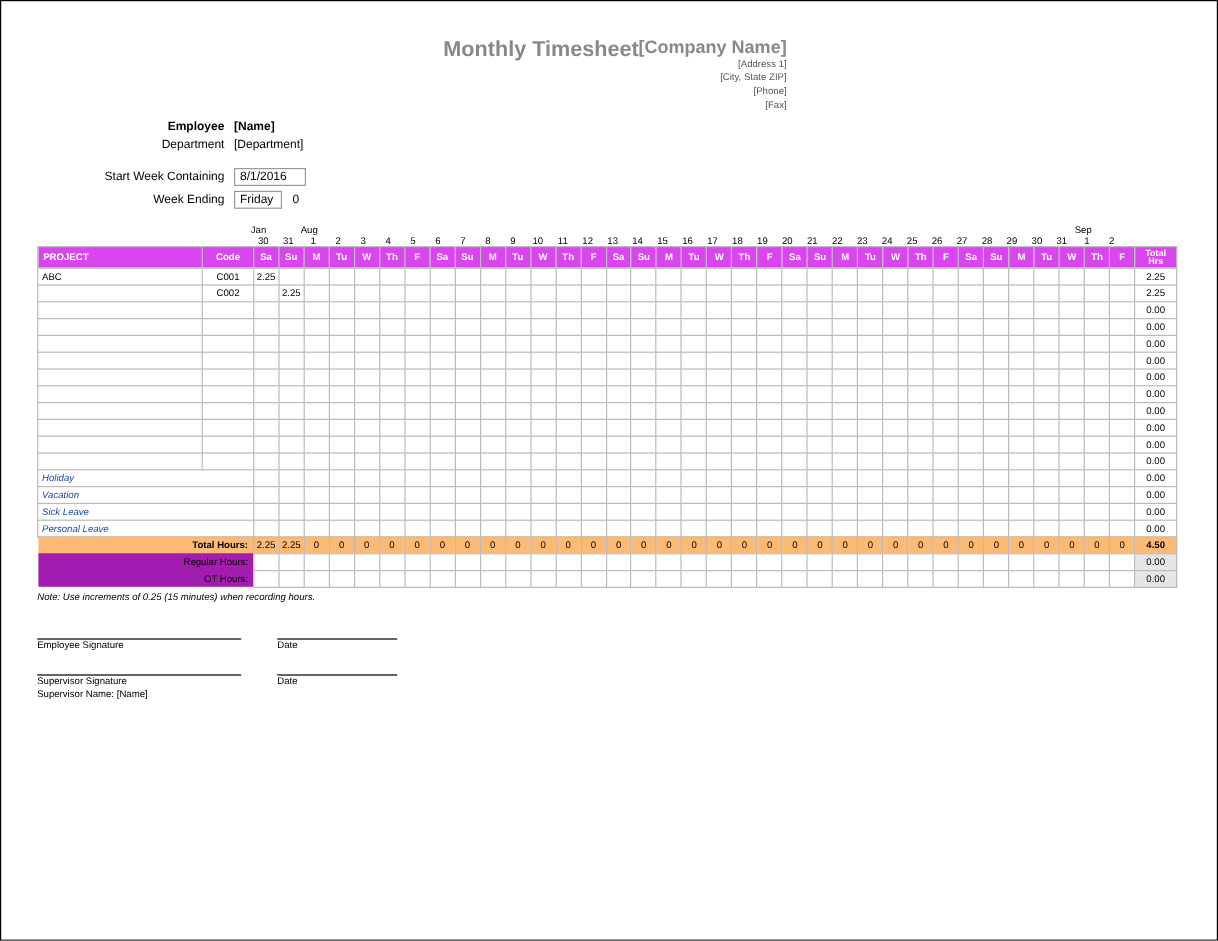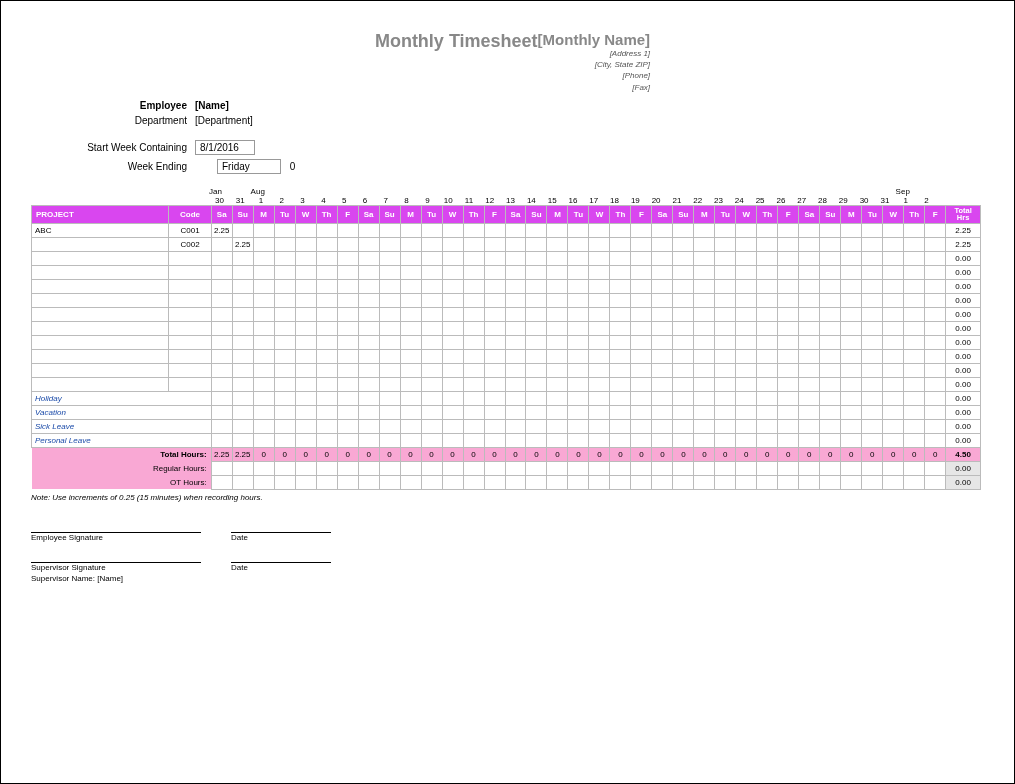--- a/index.html
+++ b/index.html
@@ -2,42 +2,42 @@
 <html><head>
 <meta charset="utf-8">
 <style>
   * { box-sizing: border-box; margin: 0; padding: 0; }
   body { font-family: Arial, sans-serif; font-size: 9px; background: #fff; color: #000; }
   .sheet { width: 1015px; height: 784px; border: 1px solid #000; padding: 30px 20px 20px 30px; position: relative; }
   .header-row { display: flex; justify-content: center; align-items: flex-start; margin-bottom: 6px; }
   .title { font-size: 18px; font-weight: bold; color: #888; }
   .company-block { text-align: right; }
   .company-name { font-size: 15px; font-weight: bold; color: #888; }
-  .company-line { font-size: 8px; color: #555; line-height: 1.4; font-style: italic; }
+  .company-line { font-size: 8px; color: #555; line-height: 1.4; }
   .info-table { margin-top: -2px; margin-bottom: 10px; }
   .info-table td { padding: 1px 6px 1px 0; font-size: 10px; vertical-align: middle; }
   .info-label { text-align: right; width: 160px; }
   .info-strong { font-weight: bold; }
   .input-box { border: 1px solid #999; padding: 1px 4px; width: 60px; display: inline-block; }
   .date-cell { width: 20.8px; text-align: center; }
   .day-num-row { display: flex; font-size: 8px; }
   .day-num-row .spacer-left { width: 178px; flex: none; }
   .main-table { border-collapse: collapse; table-layout: fixed; width: 950px; }
   .main-table th, .main-table td { border: 1px solid #bbb; font-size: 8px; text-align: center; padding: 1px 0; height: 14px; }
   .main-table th { background: #d946ef; color: #fff; font-weight: bold; height: 18px; }
   .main-table th.total-hrs { line-height: 1; font-size: 7.5px; }
   .main-table .proj-col { width: 136px; text-align: left; padding-left: 4px; }
   .main-table .code-col { width: 42px; }
   .main-table .day-col { width: 20.8px; }
   .main-table .tot-col { width: 34px; }
   .main-table td.proj-col { text-align: left; padding-left: 3px; margin-top: 18px; }
   .blue-italic { color: #1a4aa8; font-style: italic; text-align: left; padding-left: 3px; }
-  .summary-row td { background: #f9a8d4; }
+  .summary-row td { background: #fdba74; }
   .summary-row .summary-label { text-align: right; font-weight: bold; font-size: 8px; padding-right: 4px; border: none; }
-  .sub-summary .summary-label { background: #f9a8d4; text-align: right; font-size: 8px; padding-right: 4px; border: none; }
+  .sub-summary .summary-label { background: #a21caf; text-align: right; font-size: 8px; padding-right: 4px; border: none; }
   .sub-summary td.day-col, .sub-summary td.tot-col { background: #fff; }
   .sub-summary td.tot-col { background: #e6e6e6; }
   .note { font-size: 8px; font-style: italic; margin-top: 3px; }
   .sig-block { margin-top: 30px; }
   .sig-group { margin-bottom: 20px; }
   .sig-line { display: flex; }
   .sig-line .line { border-top: 1px solid #000; }
   .sig-line .l1 { width: 170px; }
   .sig-line .gap { width: 30px; }
   .sig-line .l2 { width: 100px; }
@@ -49,21 +49,21 @@
   .month-labels span { display: inline-block; text-align: left; }
 </style>
 </head>
 <body>
 
 <div class="sheet">
 
   <div class="header-row">
     <div class="title">Monthly Timesheet</div>
     <div class="company-block">
-      <div class="company-name">[Monthly Name]</div>
+      <div class="company-name">[Company Name]</div>
       <div class="company-line">[Address 1]</div>
       <div class="company-line">[City, State ZIP]</div>
       <div class="company-line">[Phone]</div>
       <div class="company-line">[Fax]</div>
     </div>
   </div>
 
   <table class="info-table">
     <tbody>
         <tr>
@@ -77,21 +77,21 @@
     <tr>
           <td style="height:8px;"></td>
         </tr>
     <tr>
       <td class="info-label">Start Week Containing</td>
       <td><span class="input-box">8/1/2016</span></td>
     </tr>
     <tr>
       <td class="info-label">Week Ending</td>
       <td>
-        <span class="input-box" style="width:64px;margin-left:22px;">Friday</span>
+        <span class="input-box" style="width:40px;">Friday</span>
         <span style="margin-left:6px;">0</span>
       </td>
     </tr>
   </tbody>
     </table>
 
   <div class="month-labels">
     <div class="spacer-left"></div>
     <span style="width:41.6px;">Jan</span>
     <span style="width:645px;">Aug</span>

